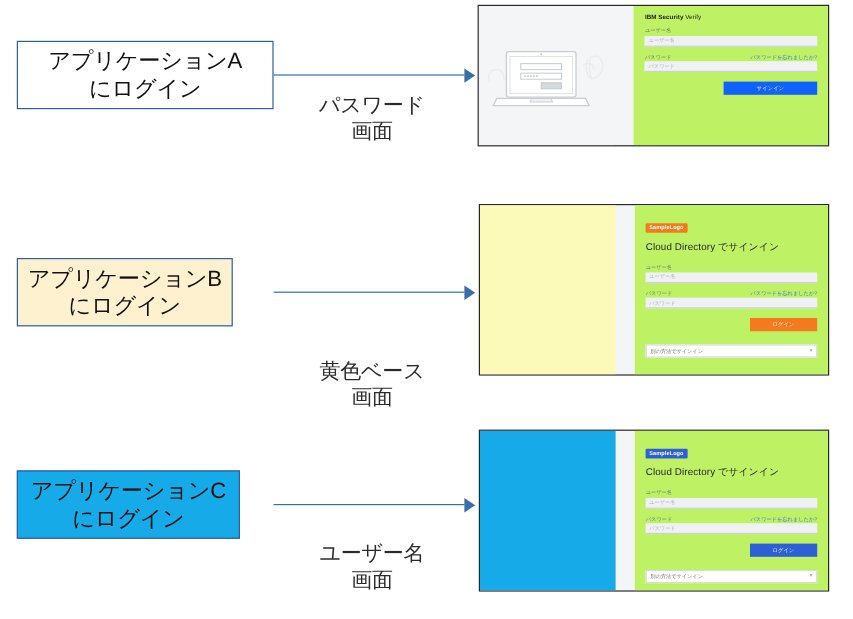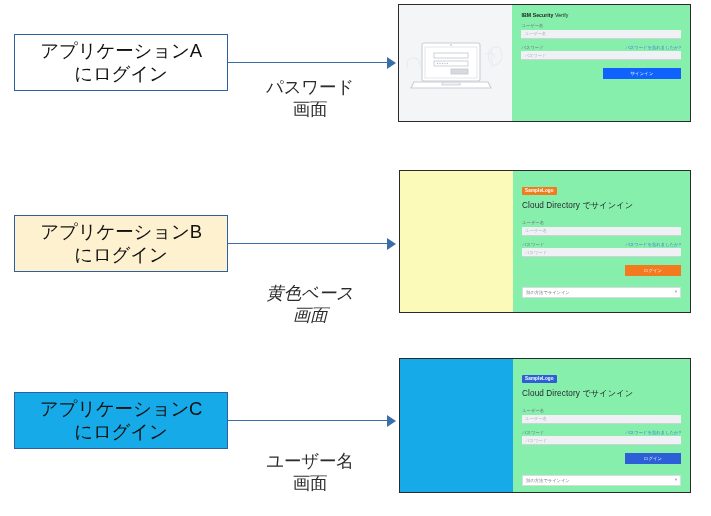--- a/index.html
+++ b/index.html
@@ -23,22 +23,22 @@
     justify-content:center;
     line-height:1.22;
     color:#111111;
     font-size:18.5px;
     letter-spacing:-0.2px;
     text-align:center;
   }
   .app-box .l1,.app-box .l2{display:block;white-space:nowrap;}
 
   #box-a{left:14px;  top:34px;  width:214px;height:57px; background:#ffffff;}
-  #box-b{left:14px;  top:215px; width:214px;height:57px; background:#fdf1d0;}
-  #box-c{left:14px;  top:392px; width:214px;height:57px; background:#16abe8;}
+  #box-b{left:14px;  top:215px; width:180px;height:57px; background:#fdf1d0;}
+  #box-c{left:14px;  top:392px; width:186px;height:57px; background:#16abe8;}
 
   
   .arrow{position:absolute;height:12px;}
   .arrow .shaft{
     position:absolute;left:0;top:5px;height:1.4px;background:#3a6ea8;
   }
   .arrow .head{
     position:absolute;top:0;width:0;height:0;
     border-top:6px solid transparent;
     border-bottom:6px solid transparent;
@@ -55,38 +55,38 @@
     position:absolute;
     text-align:center;
     color:#2b2b2b;
     font-size:17.5px;
     line-height:1.28;
     letter-spacing:-0.2px;
     width:190px;
   }
   .caption span{display:block;white-space:nowrap;}
   #cap-1{left:215px;top:76px;}
-  #cap-2{left:215px;top:282px;font-style:italic;}
+  #cap-2{left:215px;top:298px;}
   #cap-3{left:215px;top:450px;}
 
   
   .shot{
     position:absolute;
     box-sizing:border-box;
     border:1.5px solid #2a2a2a;
     background:#f4f5f7;
     display:flex;
     overflow:hidden;
   }
   #shot-1{left:398px;top:4px;  width:293px;height:118px;}
   #shot-2{left:399px;top:170px;width:292px;height:143px;}
   #shot-3{left:399px;top:358px;width:292px;height:135px;}
 
   .shot-left{flex:0 0 39%;position:relative;overflow:hidden;}
-  .shot-right{flex:1 1 auto;background:#86efac;position:relative;padding:7px 9px 0 9px;box-sizing:border-box;}
+  .shot-right{flex:1 1 auto;background:#bef264;position:relative;padding:7px 9px 0 9px;box-sizing:border-box;margin-left:16px;}
 
   
   .panel-default{background:#f4f5f7;}
   .panel-yellow{background:#fcfab9;}
   .panel-blue{background:#16abe8;}
 
   
   .illus{position:absolute;left:50%;top:52%;transform:translate(-50%,-50%);}
 
   

